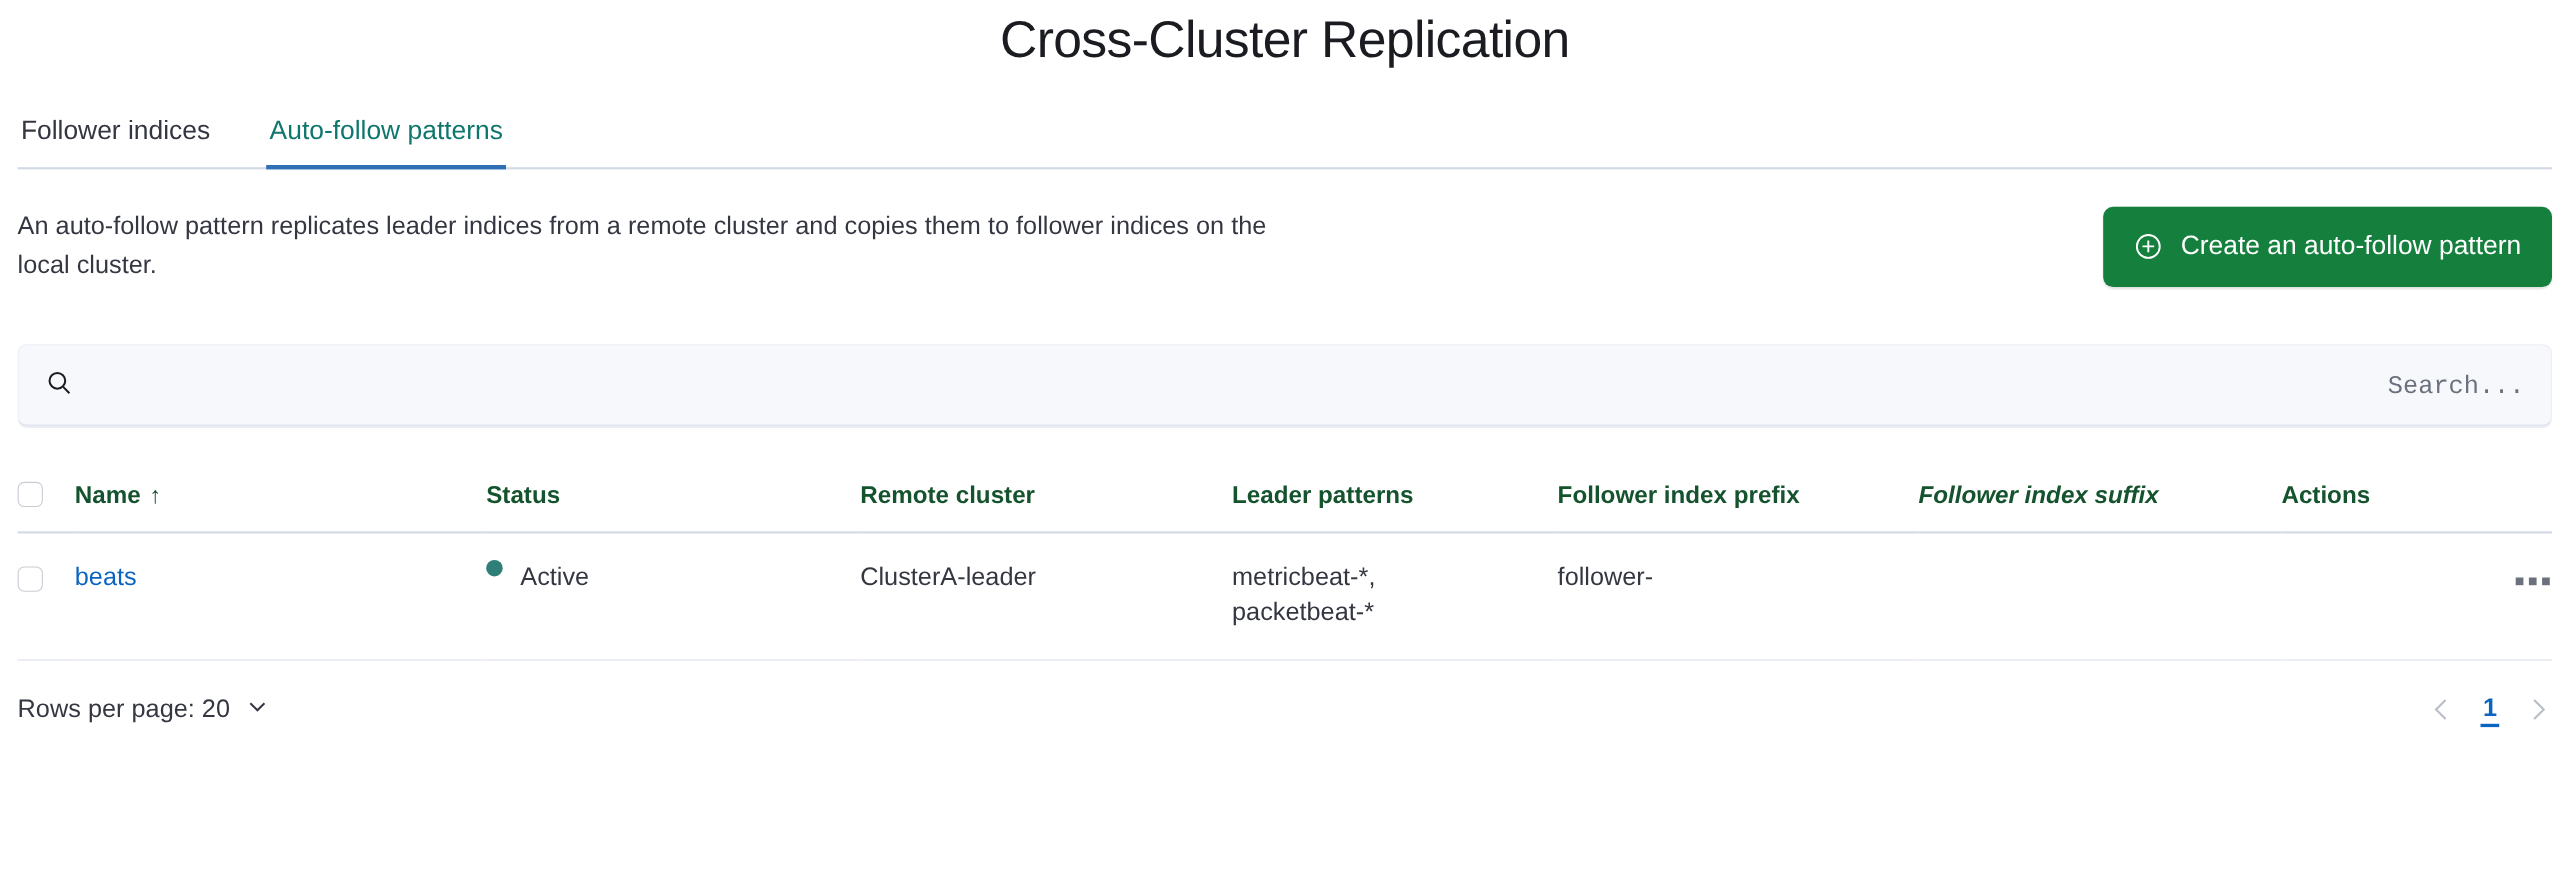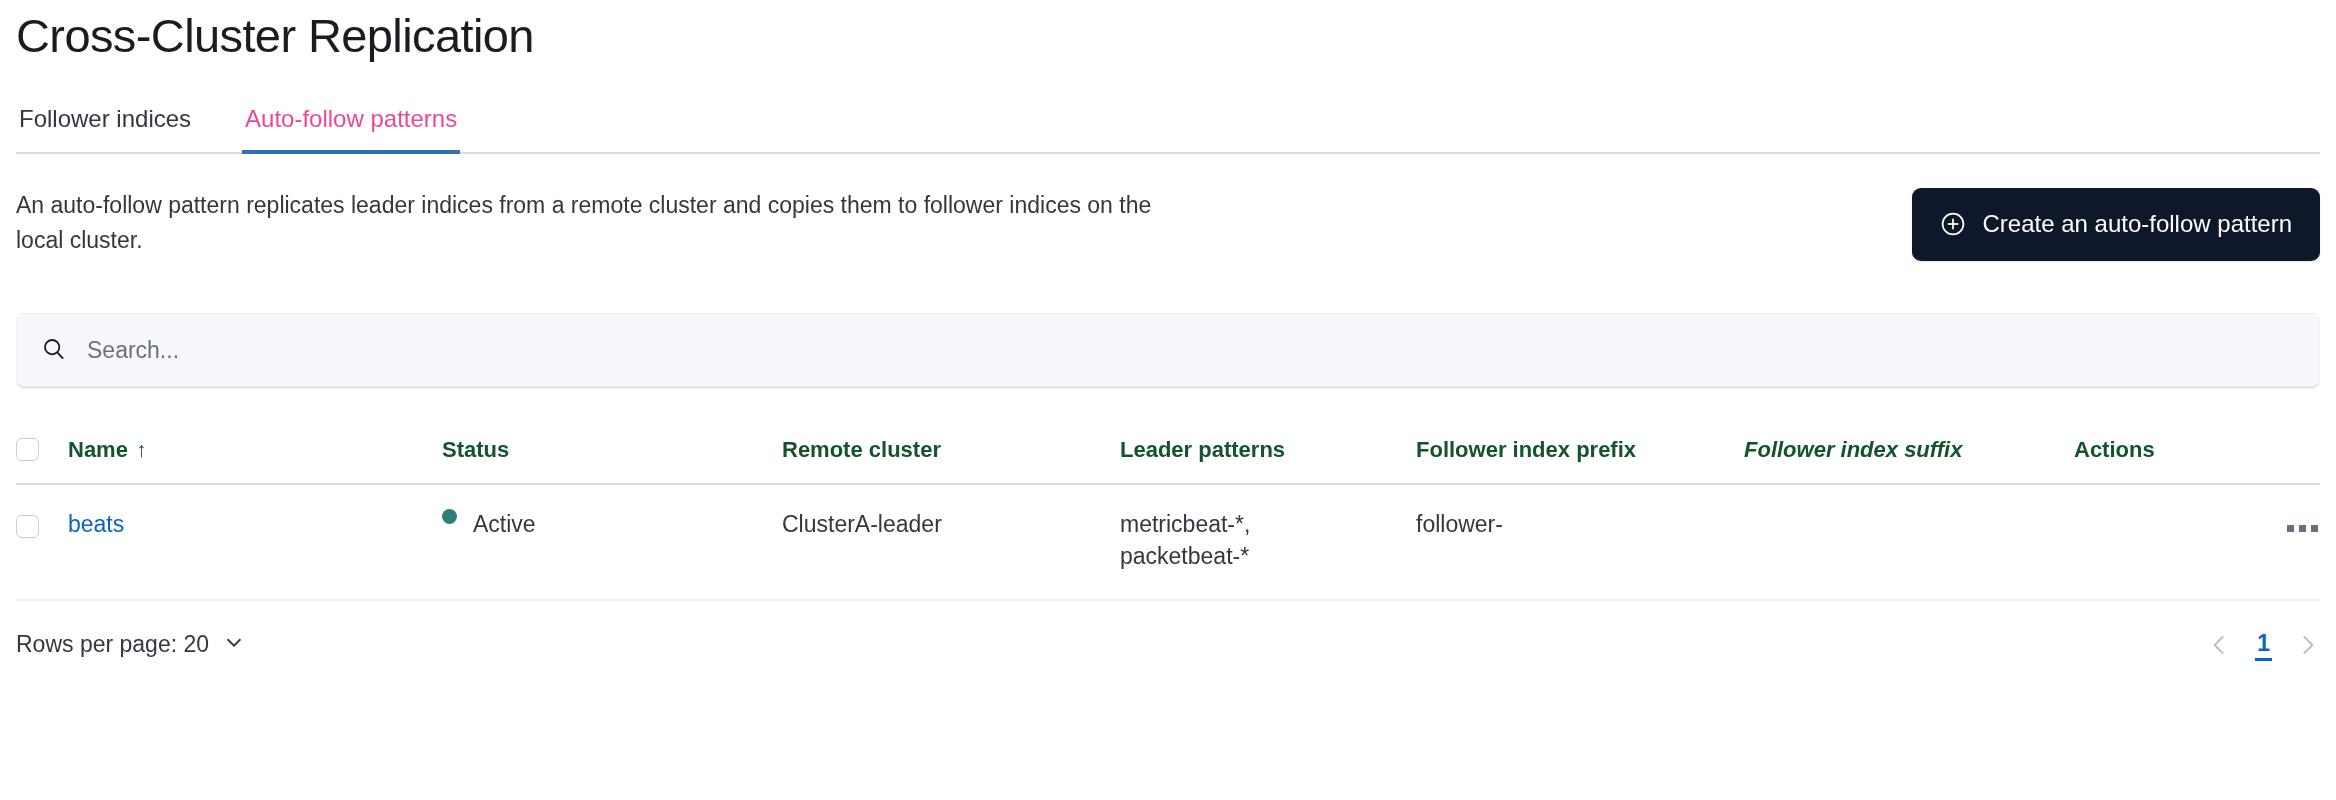--- a/index.html
+++ b/index.html
@@ -13,20 +13,21 @@
   .page { position: relative; width: 2336px; height: 800px; padding: 0 16px; }
 
   
   .page-title {
     font-size: 47px;
     font-weight: 400;
     letter-spacing: -0.6px;
     color: #1a1c21;
     line-height: 1.1;
     padding-top: 10px;
+    text-align: center;
   }
 
   
   .tabs {
     display: flex;
     align-items: flex-end;
     gap: 48px;
     margin-top: 34px;
     height: 58px;
     border-bottom: 2px solid #d3dae6;
@@ -36,21 +37,21 @@
     font-size: 24px;
     line-height: 1;
     padding: 0 3px 21px 3px;
     color: #343741;
     cursor: pointer;
     position: relative;
     background: none;
     border: none;
     font-family: inherit;
   }
-  .tab.active { color: #ec4899; }
+  .tab.active { color: #0f766e; }
   .tab.active::after {
     content: "";
     position: absolute;
     left: 0; right: 0; bottom: -2px;
     height: 4px;
     background: #2f6fb5;
   }
 
   
   .intro {
@@ -64,21 +65,21 @@
     font-size: 23px;
     line-height: 1.52;
     color: #343741;
     max-width: 1160px;
   }
   .create-btn {
     flex: 0 0 auto;
     display: inline-flex;
     align-items: center;
     gap: 16px;
-    background: #0f172a;
+    background: #15803d;
     color: #ffffff;
     border: none;
     border-radius: 9px;
     height: 73px;
     padding: 0 28px;
     font-size: 24px;
     font-family: inherit;
     cursor: pointer;
     white-space: nowrap;
     box-shadow: 0 1px 2px rgba(0,0,0,.12);
@@ -98,22 +99,23 @@
     padding: 0 24px;
     gap: 20px;
   }
   .search-icon { width: 26px; height: 26px; flex: 0 0 auto; }
   .search-input {
     flex: 1;
     border: none;
     outline: none;
     background: transparent;
     font-size: 23px;
-    font-family: Liberation Sans, sans-serif;
-    color: #343741;
+    font-family: Liberation Mono, monospace;
+    color: #343741;
+    text-align: right;
   }
   .search-input::placeholder { color: #6a717d; }
 
   
   table.afp-table {
     width: 100%;
     border-collapse: collapse;
     margin-top: 48px;
     table-layout: fixed;
   }

